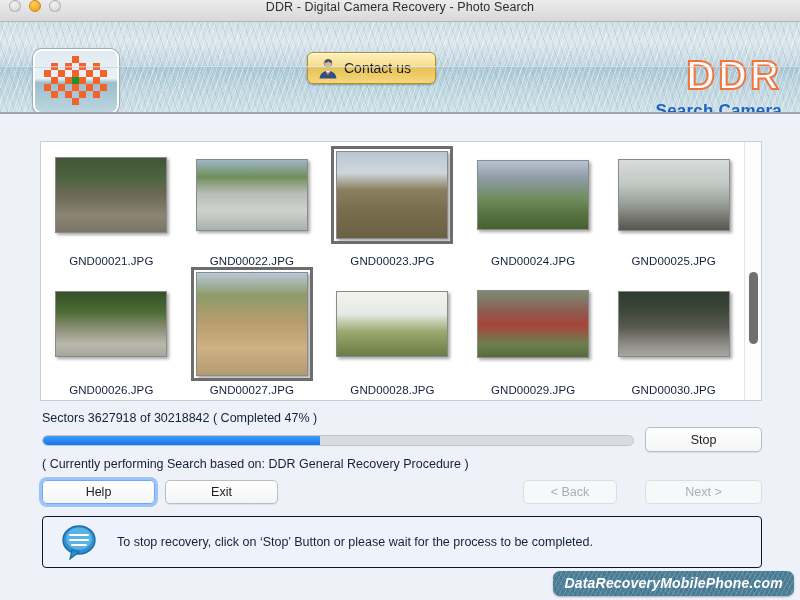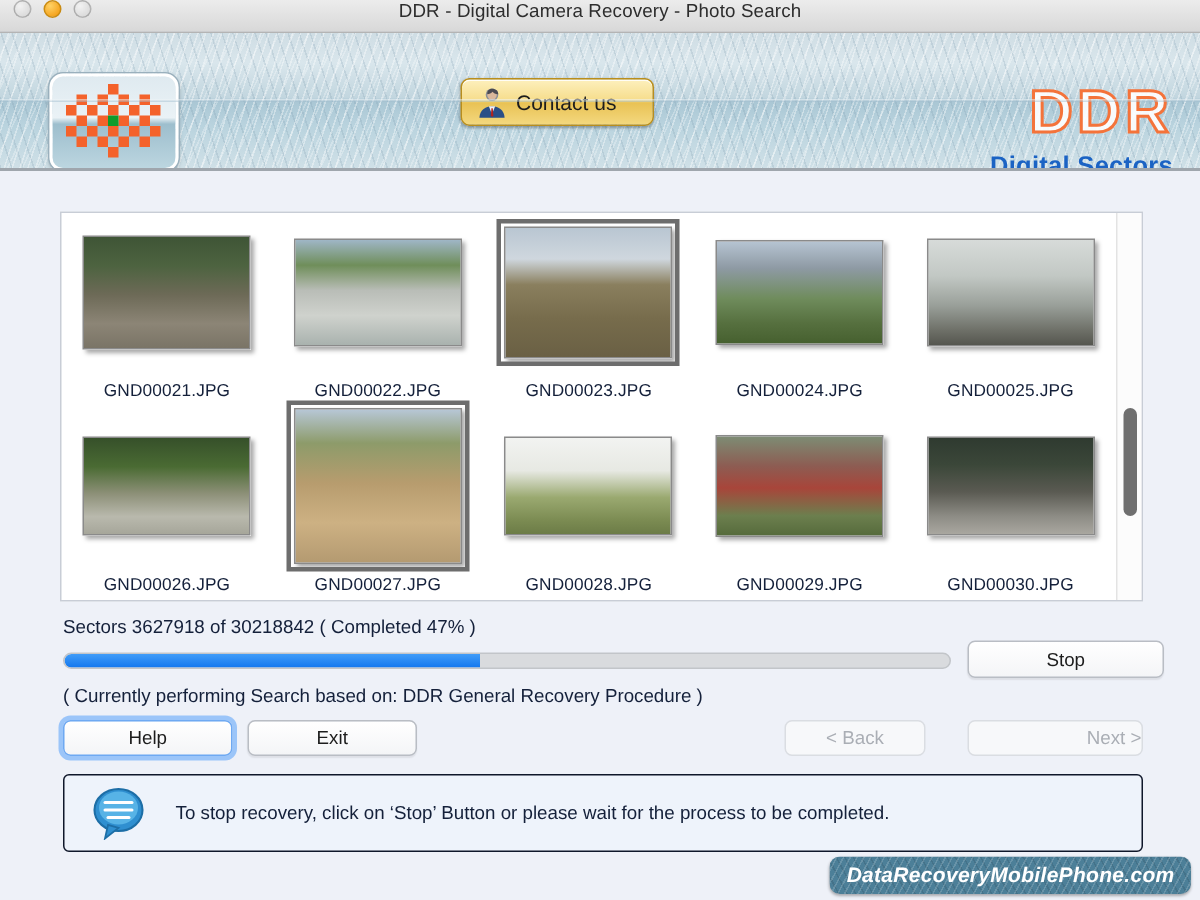--- a/index.html
+++ b/index.html
@@ -235,21 +235,21 @@
     overflow: hidden;
   }
   .progress-fill {
     height: 100%;
     background: linear-gradient(to bottom, #409cf8, #1478ef);
     border-radius: 6px 0 0 6px;
   }
   .stop-btn {
     position: absolute;
     left: 645px; top: 313px;
-    width: 131px; height: 25px;
+    width: 117px; height: 25px;
     border-radius: 5px;
     border: 1px solid #b9bdc4;
     background: linear-gradient(to bottom, #ffffff, #f4f5f7);
     box-shadow: 0 1px 1px rgba(0,0,0,.08);
     font-size: 12.5px;
     color: #1d1d1d;
     cursor: pointer;
   }
   .status-line {
     position: absolute;
@@ -279,21 +279,21 @@
   .btn.disabled {
     color: #aaaeb5;
     border-color: #dadde2;
     background: #f7f8fa;
     box-shadow: none;
     cursor: default;
   }
   .btn-help { left: 42px; width: 113px; }
   .btn-exit { left: 165px; width: 113px; }
   .btn-back { left: 523px; width: 94px; }
-  .btn-next { left: 645px; width: 117px; text-align: right; }
+  .btn-next { left: 645px; width: 117px; }
 
   
   .info-box {
     position: absolute;
     left: 42px; top: 402px;
     width: 720px; height: 52px;
     background: #eef3fb;
     border: 1px solid #0f172a;
     border-radius: 4px;
     display: flex;
@@ -379,21 +379,21 @@
         <path d="M11 2.2c2.6 0 4.2 1.6 4.2 3.6-1.6.2-3-.6-3.8-1.6-.9 1-2.2 1.6-3.6 1.6 0-2 1-3.6 3.2-3.6z" fill="#4a4a52"></path>
         <path d="M2.6 21.5c.3-5 3.8-7.6 8.4-7.6s8.1 2.6 8.4 7.6z" fill="#2b4f87"></path>
         <path d="M8.9 13.9h4.2l-2.1 5.2z" fill="#f2f2f2"></path>
         <path d="M10.6 15.2h.9l.4 4.6-.8 1.3-.8-1.3z" fill="#b0231f"></path>
       </svg>
       <span class="contact-label">Contact us</span>
     </div>
 
     <div class="brand">
       <div class="brand-ddr">DDR</div>
-      <div class="brand-sub">Digital Sectors</div>
+      <div class="brand-sub">Search Camera</div>
     </div>
 
   </div>
 
   <div class="body">
 
     <div class="thumb-panel">
       <div class="thumb-grid" id="thumb-grid">
           <div class="thumb-cell">
             <div class="thumb-frame">

